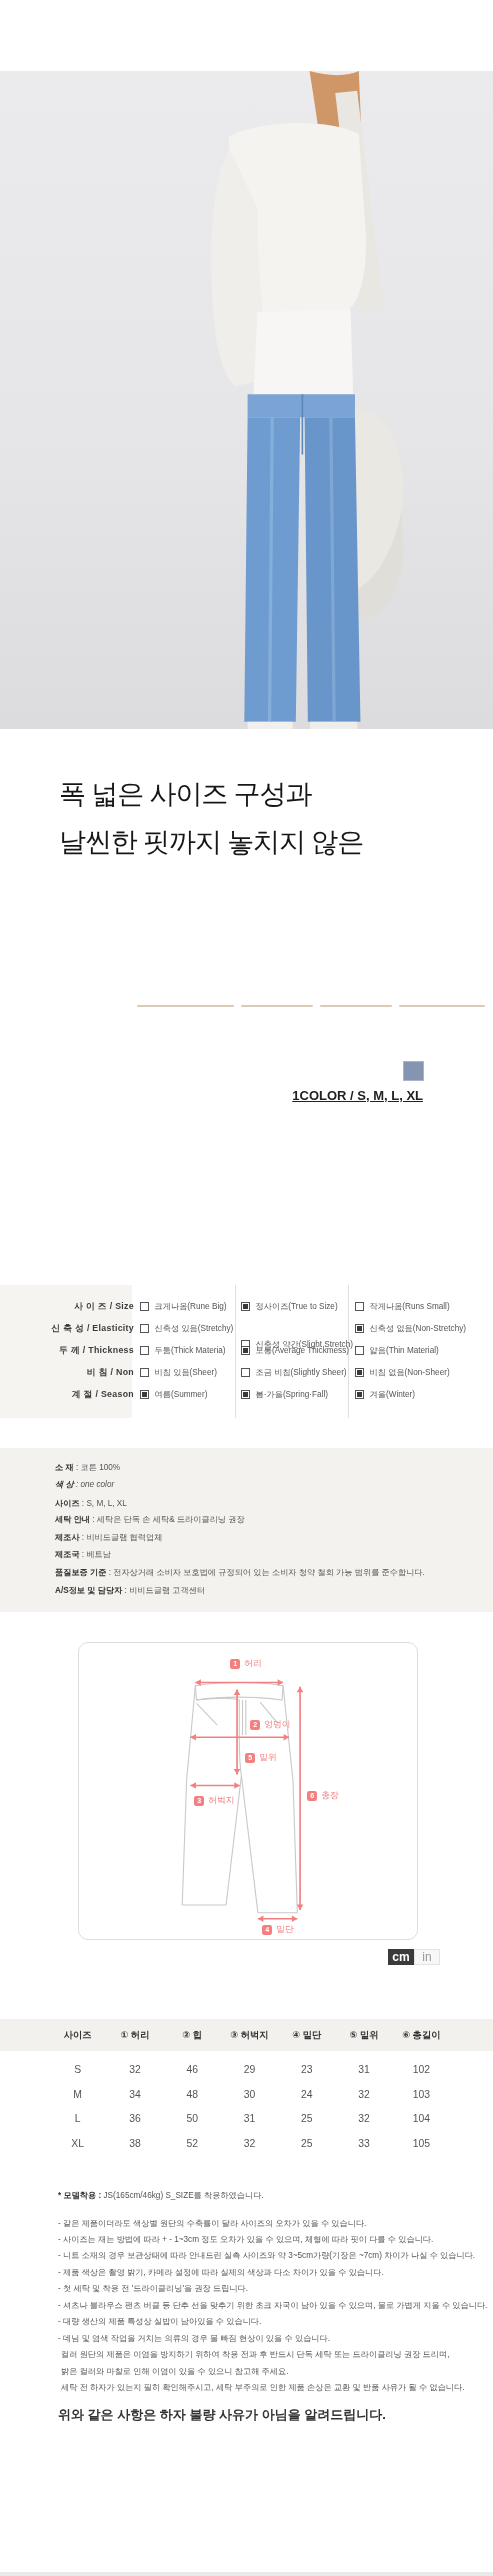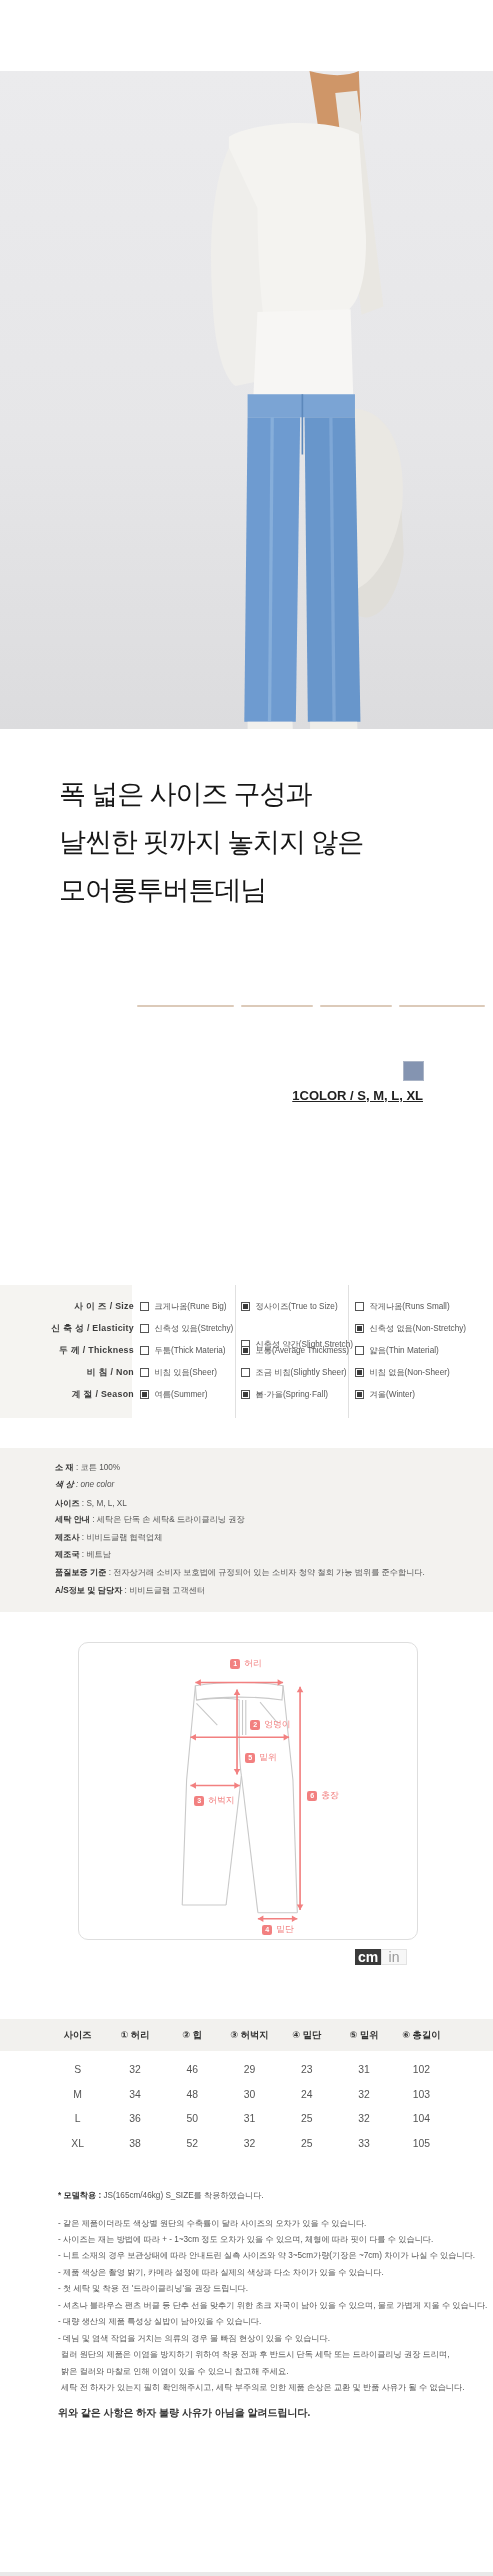--- a/index.html
+++ b/index.html
@@ -28,33 +28,33 @@
   .cb{width:7.1px;height:7.1px;border:0.8px solid #555;background:#fff;position:relative;flex:0 0 auto;}
   .cb.checked::after{content:"";position:absolute;left:1.1px;top:1.1px;right:1.1px;bottom:1.1px;background:#3a3a3a;}
   
   .info-bg{left:0;top:1448px;width:493px;height:164px;background:#f3f2ef;}
   .info-line{left:55px;width:417px;font-size:8.2px;color:#555;white-space:nowrap;}
   .info-line b{color:#333;}
   
   .diagram-box{left:78px;top:1642px;width:338px;height:296px;border:1.1px solid #dedede;border-radius:10px;background:#fff;}
   .dlabel{position:absolute;display:flex;align-items:center;gap:3.8px;font-size:8.8px;color:#f28080;white-space:nowrap;}
   .dnum{width:10.4px;height:10.4px;background:#f28080;color:#fff;font-size:7.1px;font-weight:bold;border-radius:2.2px;display:flex;align-items:center;justify-content:center;}
-  .toggle{top:1949px;width:26px;height:16.4px;font-size:14px;display:flex;align-items:center;justify-content:center;cursor:pointer;}
+  .toggle{top:1949px;width:26px;height:16.4px;font-size:12px;display:flex;align-items:center;justify-content:center;cursor:pointer;margin-left:33px;}
   .toggle.cm{left:355px;background:#3a3a3a;color:#fff;font-weight:bold;}
   .toggle.in{left:381px;background:#f7f7f7;color:#999;border:0.5px solid #e3e3e3;box-sizing:border-box;}
   
   .sc-headbg{left:0;top:2019px;width:493px;height:32px;background:#f2f1ee;}
   .sc-row{left:49px;width:401px;display:grid;grid-template-columns:repeat(7,1fr);text-align:center;}
   .sc-row.head{font-size:9.3px;font-weight:bold;color:#333;}
   .sc-row.vals{font-size:10.4px;color:#555;}
   
   .note-model{left:58px;top:2190px;font-size:8.2px;color:#555;}
   .note-model b{color:#333;}
   .notice{left:58px;width:417px;font-size:8.2px;color:#555;white-space:nowrap;}
-  .final-note{left:58px;top:2406px;font-size:10px;font-weight:bold;color:#333;}
+  .final-note{left:58px;top:2406px;font-size:13px;font-weight:bold;color:#333;}
   .footer-bar{left:0;top:2572px;width:493px;height:4.4px;background:#e9e9e9;}
 </style>
 </head>
 <body>
 
 <div class="abs photo">
   <svg width="493" height="658" viewBox="0 0 900 1201">
 
     <path d="M560 0 L648 0 C655 90 660 200 648 300 C630 330 600 330 588 300 C570 200 558 90 560 0 Z" fill="#c2straw" opacity="0"></path>
     <path d="M565 0 C600 10 635 10 655 0 L660 120 C662 220 650 300 640 340 L612 340 C600 250 585 120 565 0 Z" fill="#cf9668"></path>
@@ -79,21 +79,20 @@
 
     <path d="M452 1188 L534 1188 L536 1240 C536 1262 520 1272 498 1272 L470 1272 C456 1272 450 1260 452 1240 Z" fill="#f1f0ed"></path>
     <path d="M566 1188 L652 1188 L654 1240 C654 1262 638 1272 616 1272 L586 1272 C572 1272 566 1260 566 1240 Z" fill="#eeede9"></path>
     <ellipse cx="555" cy="1282" rx="150" ry="12" fill="#d3d3d5"></ellipse>
   </svg>
 </div>
 
 <div class="abs title">
   <div>폭 넓은 사이즈 구성과</div>
   <div>날씬한 핏까지 놓치지 않은</div>
-  <div>모어롱투버튼데님</div>
 </div>
 
 <div class="abs badges">
   <div class="badge">#4단계SIZE</div>
   <div class="badge">#롱기장</div>
   <div class="badge">#투버튼</div>
   <div class="badge">#와이드핏</div>
 </div>
 
 <div class="abs chip"></div>

